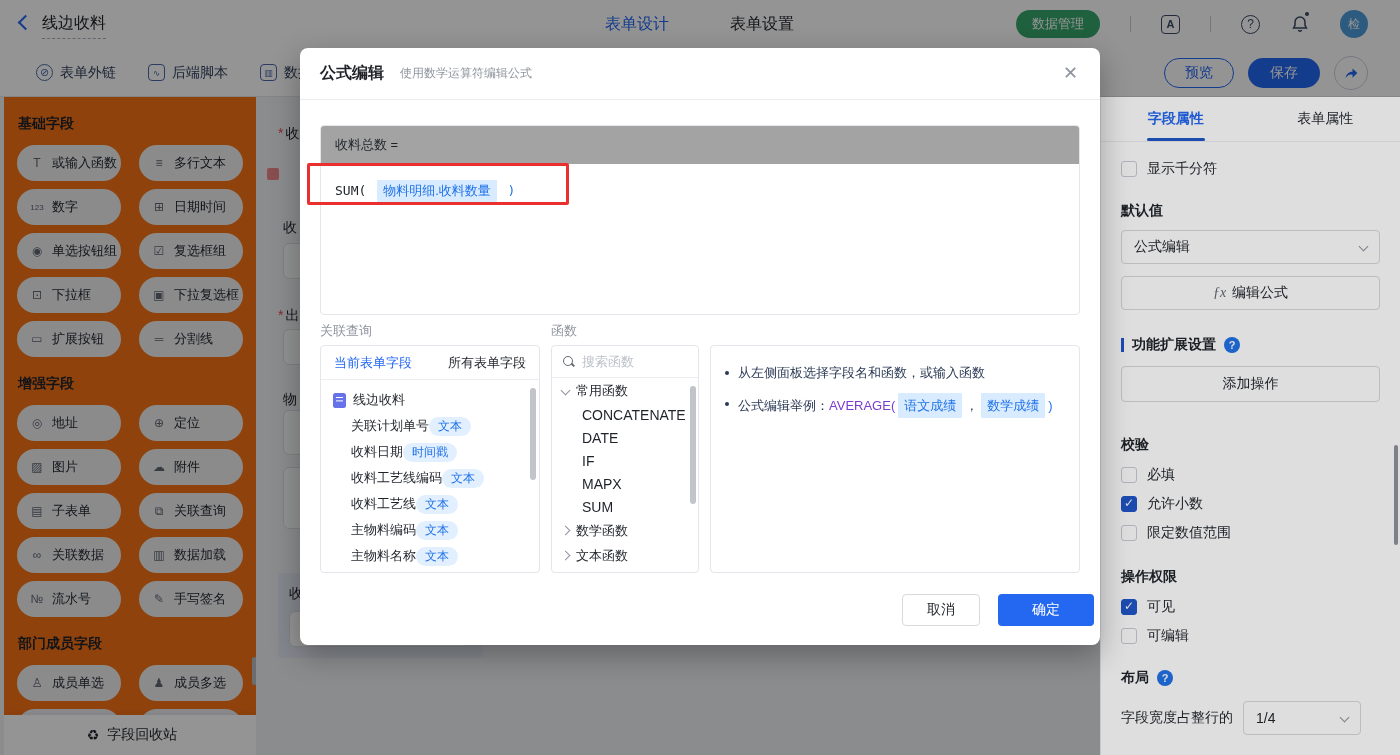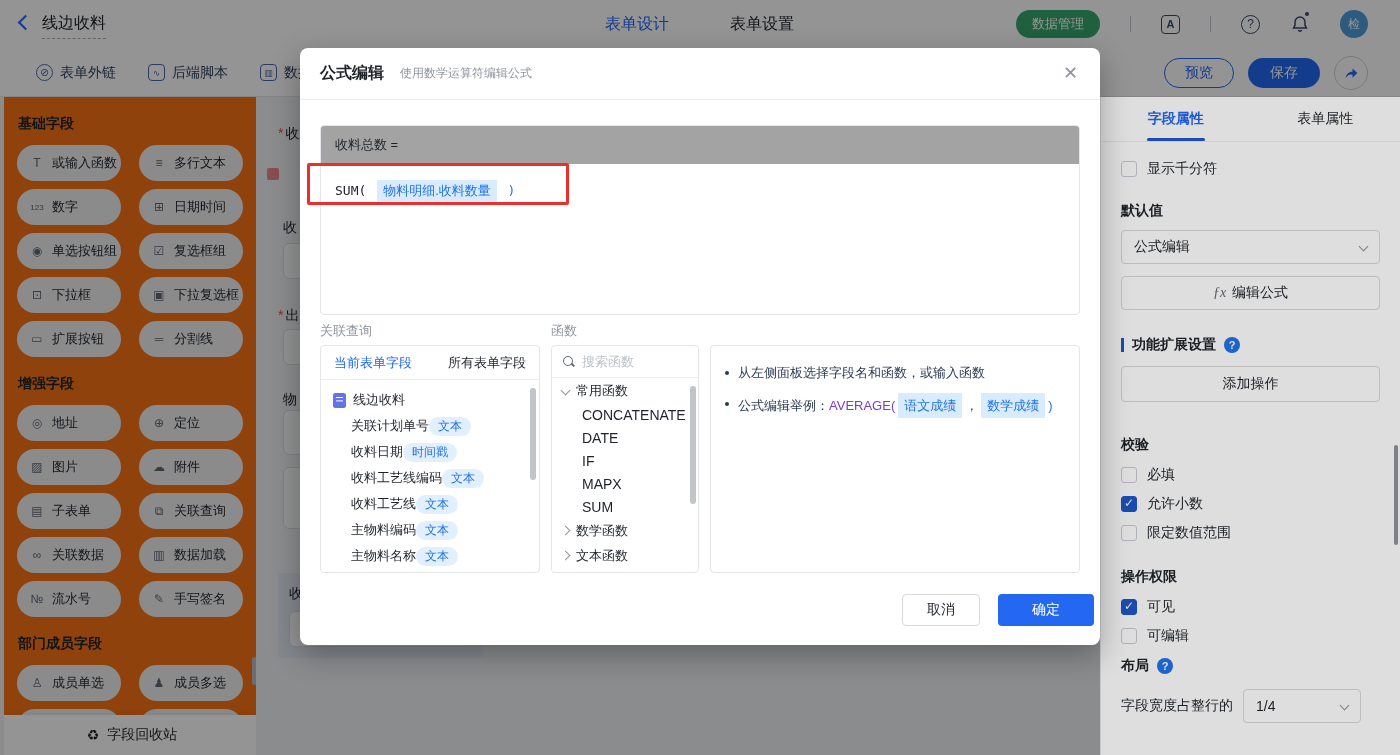--- a/index.html
+++ b/index.html
@@ -349,21 +349,21 @@
       </div>
       <div class="cb-row" style="margin-bottom:26px">
         <span class="cb"></span>
         <span>限定数值范围</span>
       </div>
       <div class="p-h" style="margin-bottom:12px">操作权限</div>
       <div class="cb-row">
         <span class="cb checked"></span>
         <span>可见</span>
       </div>
-      <div class="cb-row" style="margin-bottom:12px">
+      <div class="cb-row" style="margin-bottom:24px">
         <span class="cb"></span>
         <span>可编辑</span>
       </div>
       <div class="sec-bar" style="margin:0 0 14px 0">
         <span>布局</span>
         <span class="help-dot">?</span>
       </div>
       <div class="w-row">
         <span>字段宽度占整行的</span>
         <span class="sel" style="width:118px">

